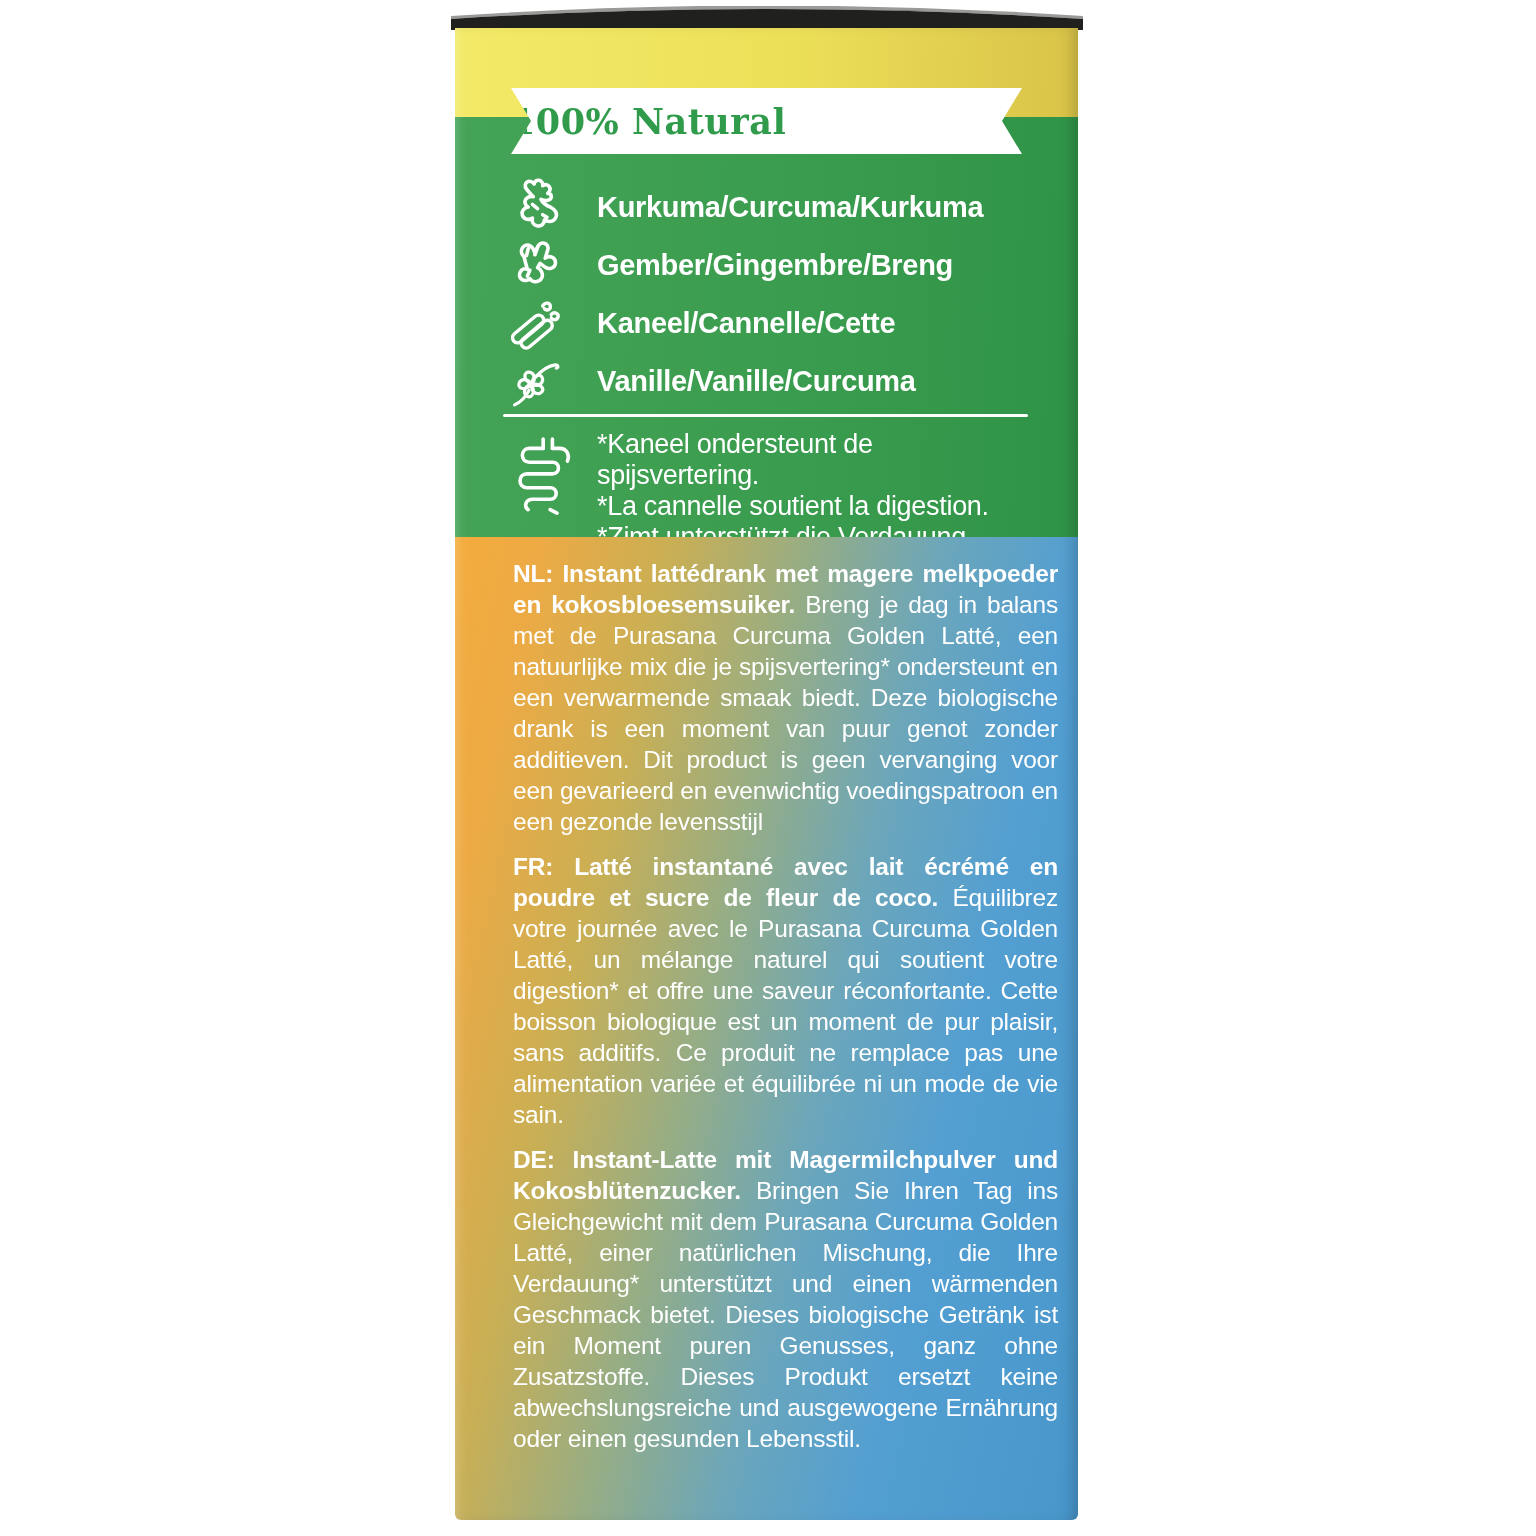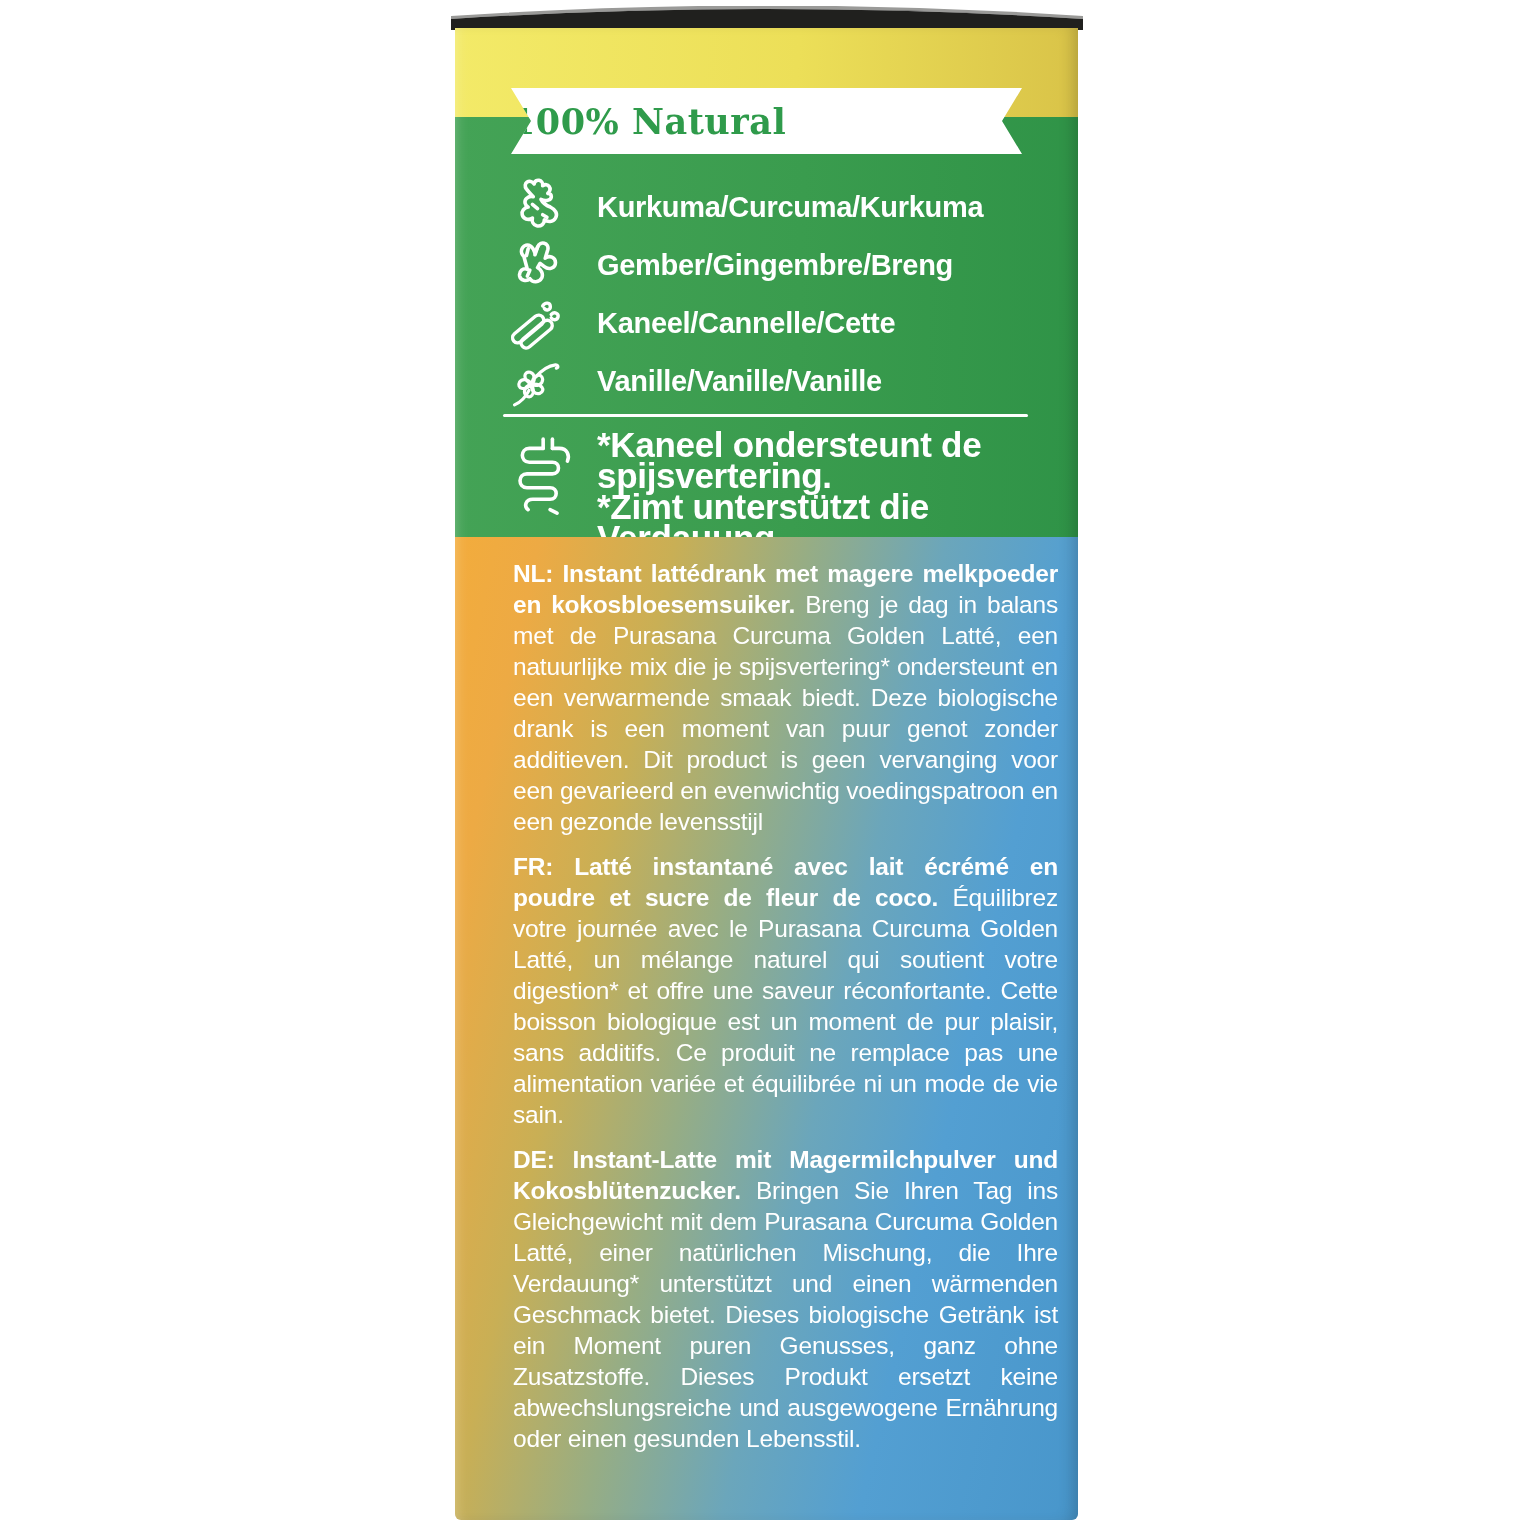--- a/index.html
+++ b/index.html
@@ -40,21 +40,21 @@
   }
   .ing-list{position:absolute;top:62px;left:48px;right:40px;}
   .ing-row{display:flex;align-items:center;height:56px;margin-bottom:2px;}
   .ing-icon{width:64px;height:58px;flex:0 0 64px;display:flex;align-items:center;justify-content:center;}
   .ing-label{
     margin-left:30px;color:#ffffff;font-weight:bold;font-size:29px;letter-spacing:-.3px;white-space:nowrap;
   }
   .divider{margin-top:5px;width:525px;height:3px;background:#ffffff;border-radius:2px;}
   .note{display:flex;margin-top:12px;align-items:flex-start;}
   .note-icon{width:78px;height:92px;flex:0 0 78px;display:flex;align-items:center;justify-content:center;}
-  .note-lines{margin-left:16px;color:#ffffff;font-weight:bold;font-size:35px;line-height:31px;letter-spacing:-.3px;}
+  .note-lines{margin-left:16px;color:#ffffff;font-weight:normal;font-size:27px;line-height:31px;letter-spacing:-.3px;}
   .desc{color:#ffffff;margin:0 0 14px 0;font-size:24.5px;line-height:31px;letter-spacing:-.2px;
         text-align:justify;text-justify:inter-word;}
   .desc strong{font-weight:bold;}
   svg.icon *{vector-effect:non-scaling-stroke;}
 </style>
 </head>
 <body>
 
 <div id="stage">
 
@@ -119,37 +119,38 @@
                 <path d="M0 0C2-12 12-14 13-6 13 0 6 3 0 0z" transform="rotate(72)"></path>
                 <path d="M0 0C2-12 12-14 13-6 13 0 6 3 0 0z" transform="rotate(144)"></path>
                 <path d="M0 0C2-12 12-14 13-6 13 0 6 3 0 0z" transform="rotate(216)"></path>
                 <path d="M0 0C2-12 12-14 13-6 13 0 6 3 0 0z" transform="rotate(288)"></path>
                 <circle r="2.4" fill="#ffffff" stroke="none"></circle>
               </g>
               <path d="M34 30C41 22 49 16 58 15c3 0 4 3 1 4"></path>
               <path d="M27 45C23 53 17 59 10 62"></path>
             </svg>
           </span>
-          <span class="ing-label">Vanille/Vanille/Vanille</span>
+          <span class="ing-label">Vanille/Vanille/Curcuma</span>
         </div>
 
         <div class="divider"></div>
 
         <div class="note">
           <span class="note-icon">
             <svg class="icon" width="74" height="86" viewBox="0 0 64 70" fill="none" stroke="#ffffff" stroke-width="3.6" stroke-linecap="round" stroke-linejoin="round">
               <path d="M33 4v8"></path>
                 <path d="M41 4v8"></path>
               <path d="M33 12h-12c-8 0-8 12 0 12h20c7 0 7 10 0 10H19c-8 0-8 12 0 12h20c7 0 7 10 0 10H24c-6 0-8 6-4 9"></path>
               <path d="M41 12h6c7 0 9 6 7 11"></path>
               <path d="M39 65l6 3"></path>
             </svg>
           </span>
           <div class="note-lines">
             <div>*Kaneel ondersteunt de spijsvertering.</div>
+            <div>*La cannelle soutient la digestion.</div>
             <div>*Zimt unterstützt die Verdauung.</div>
           </div>
         </div>
 
       </div>
     </div>
 
     <div class="panel-gradient">
       <p class="desc"><strong>NL: Instant lattédrank met magere melkpoeder en kokosbloesemsuiker.</strong> <span>Breng je dag in balans met de Purasana Curcuma Golden Latté, een natuurlijke mix die je spijsvertering* ondersteunt en een verwarmende smaak biedt. Deze biologische drank is een moment van puur genot zonder additieven. Dit product is geen vervanging voor een gevarieerd en evenwichtig voedingspatroon en een gezonde levensstijl</span></p>
       <p class="desc"><strong>FR: Latté instantané avec lait écrémé en poudre et sucre de fleur de coco.</strong> <span>Équilibrez votre journée avec le Purasana Curcuma Golden Latté, un mélange naturel qui soutient votre digestion* et offre une saveur réconfortante. Cette boisson biologique est un moment de pur plaisir, sans additifs. Ce produit ne remplace pas une alimentation variée et équilibrée ni un mode de vie sain.</span></p>

